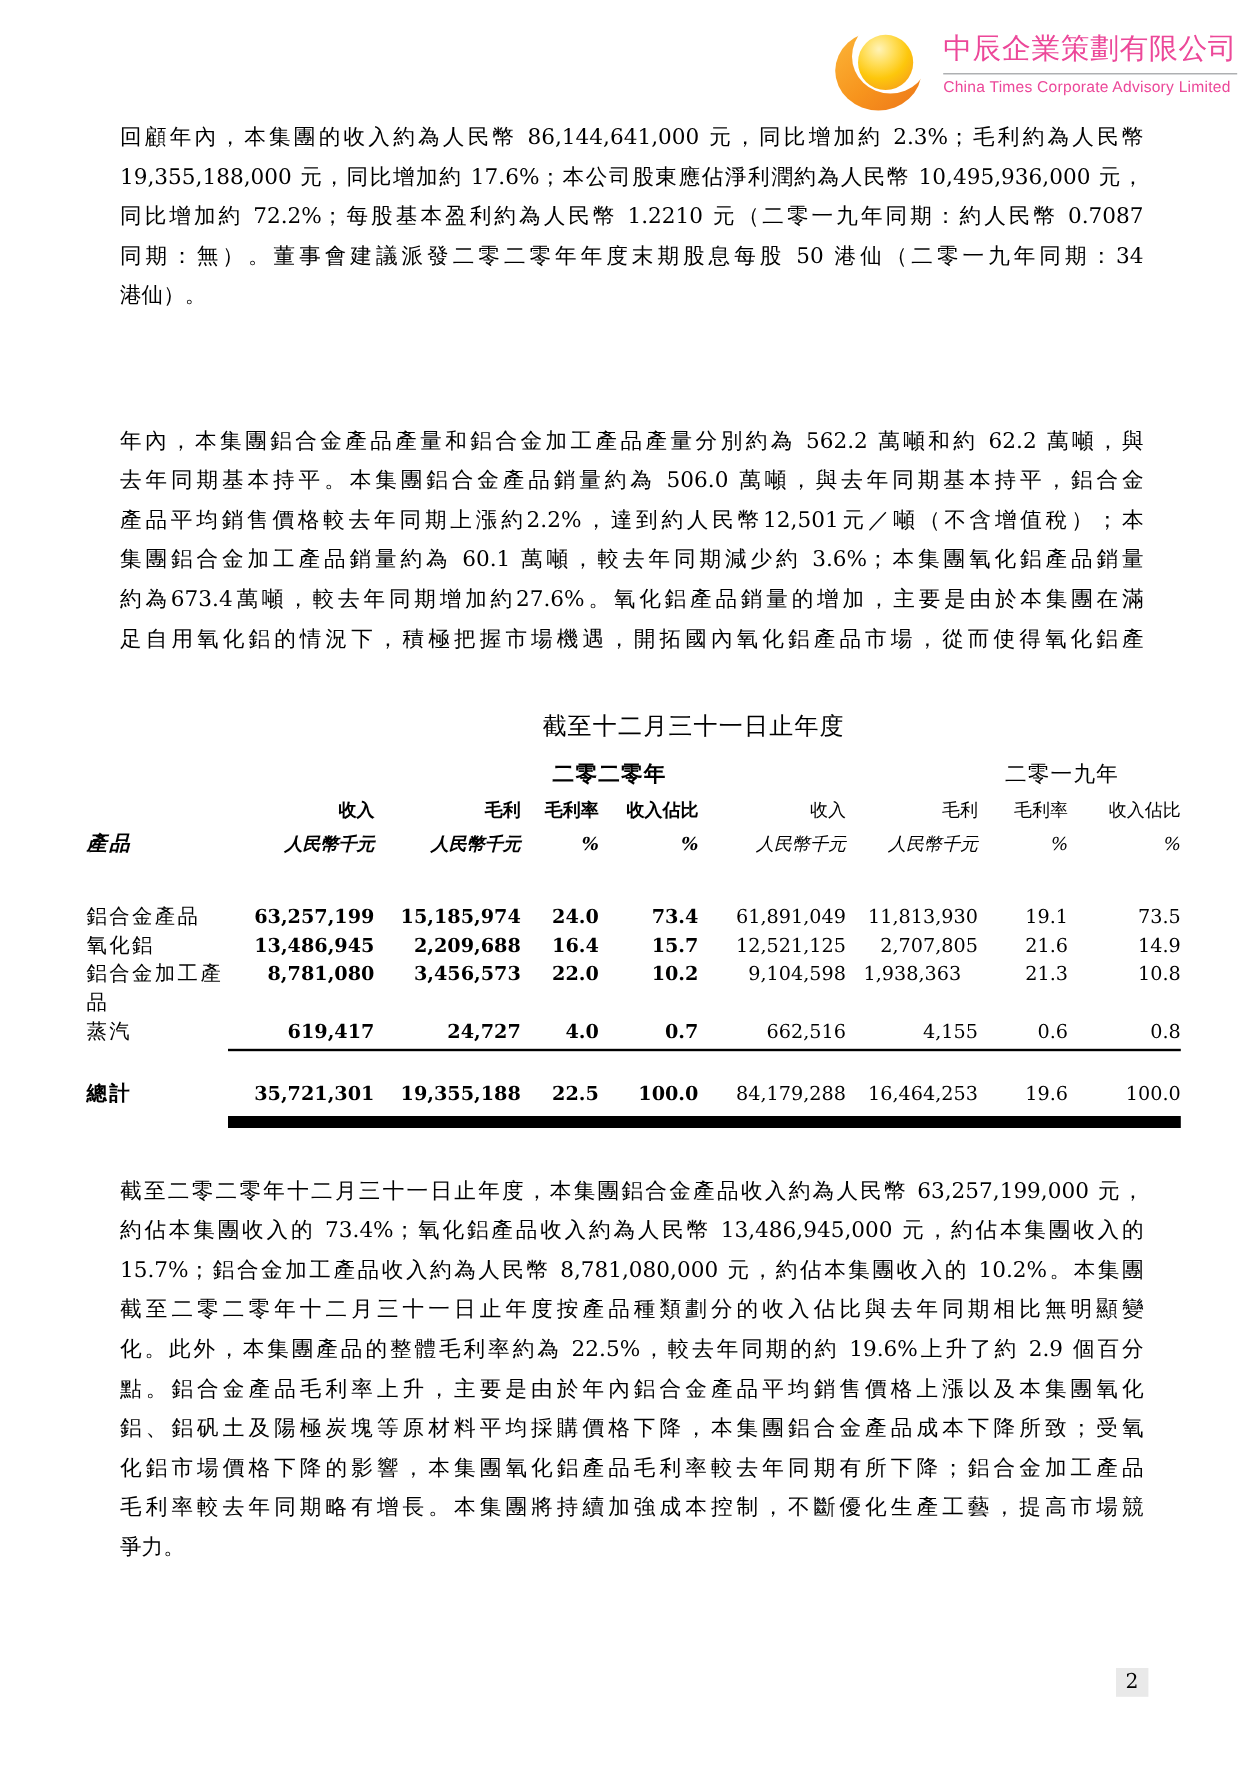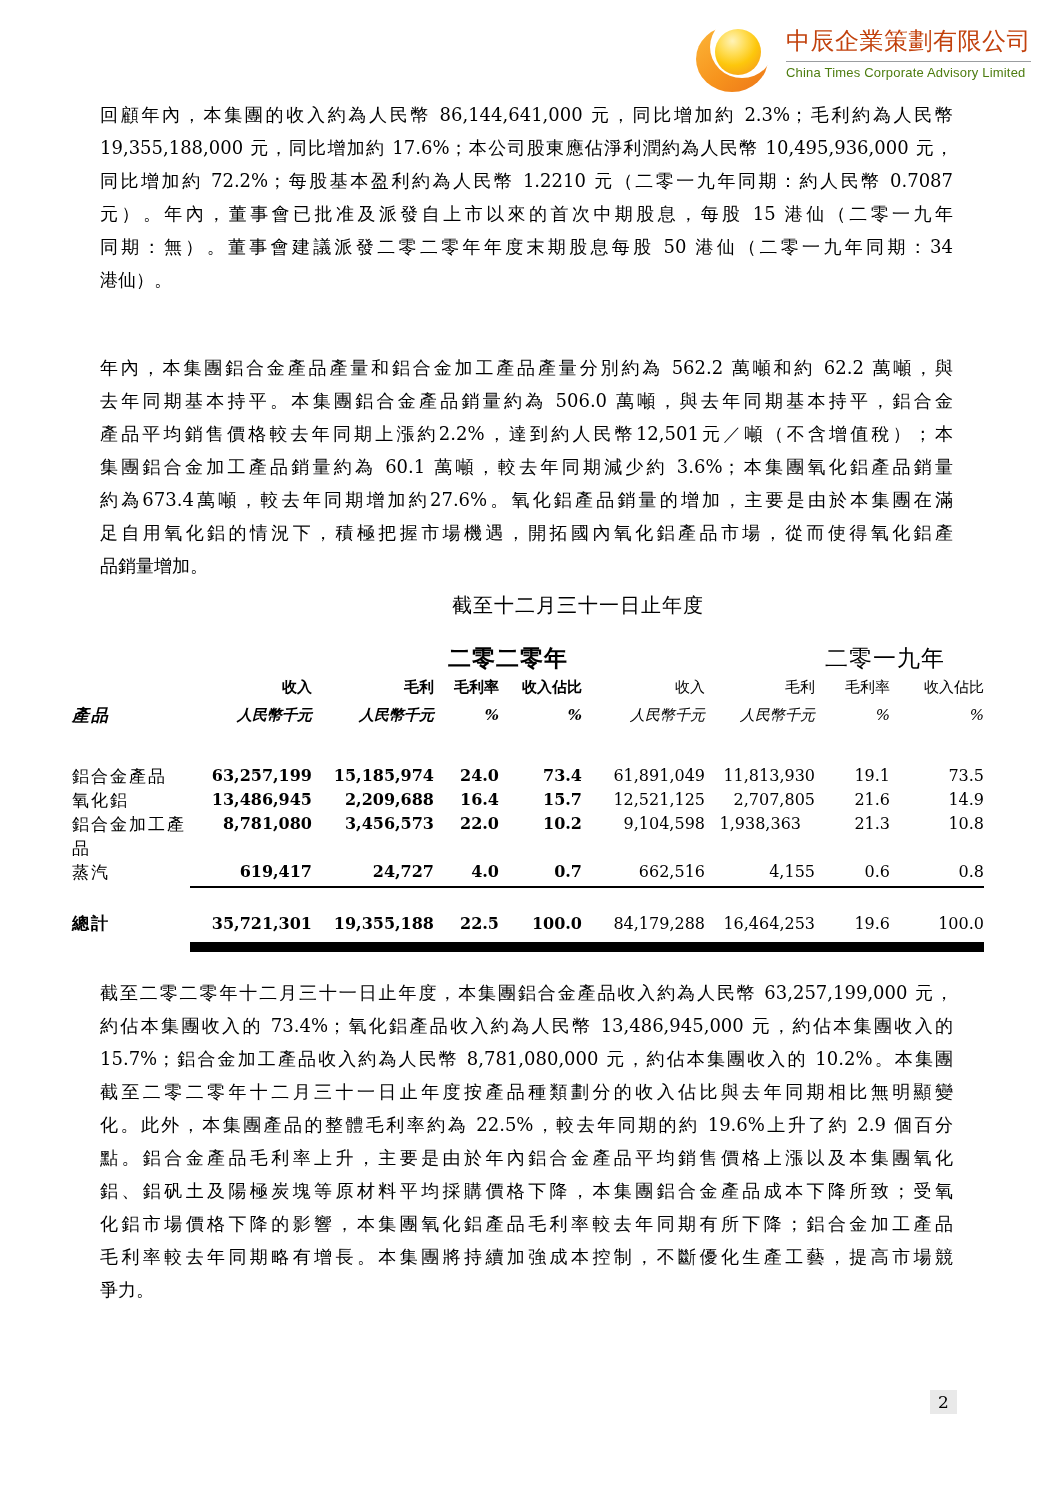--- a/index.html
+++ b/index.html
@@ -18,37 +18,37 @@
   }
   .mark .gap {
     position:absolute; left:16px; top:-8px; width:64px; height:62px; border-radius:50%;
     background:#ffffff;
   }
   .mark .ball {
     position:absolute; left:21px; top:5px; width:46px; height:46px; border-radius:50%;
     background:radial-gradient(circle at 38% 26%,#FFF3B8 0%,#FFDD55 30%,#FDC70C 55%,#F7A21A 85%,#F0931C 100%);
   }
   .logo-text { margin-left:12px; font-family:"Liberation Sans","DejaVu Sans",sans-serif; }
-  .logo-zh { font-size:24px; letter-spacing:0.5px; color:#c2410c; line-height:34px; white-space:nowrap; }
+  .logo-zh { font-size:24px; letter-spacing:0.5px; color:#ec4899; line-height:34px; white-space:nowrap; }
   .logo-rule { border-top:1.5px solid #9b9da0; margin:3px 0 3px 0; }
-  .logo-en { font-size:13px; color:#4d7c0f; letter-spacing:0.2px; white-space:nowrap; }
+  .logo-en { font-size:13px; color:#ec4899; letter-spacing:0.2px; white-space:nowrap; }
 
   
   .para { position:absolute; left:100px; width:853px; font-size:18px; line-height:33px; }
   .para .tline { text-align:justify; text-align-last:justify; height:33px; overflow:hidden; }
   .para .tline.last { text-align-last:left; }
   .p1 { top:98px; }
   .p2 { top:351px; }
   .p3 { top:976px; }
 
   
   .fin { position:absolute; top:588px; left:72px; width:912px; font-size:16px; }
   .t-title { margin-left:380px; width:532px; text-align:left; font-weight:normal;
              font-size:20px; height:34px; line-height:34px; letter-spacing:1px; }
-  .t-years { position:relative; height:32px; margin-top:20px; font-size:23px;text-decoration:underline; }
+  .t-years { position:relative; height:32px; margin-top:8px; font-size:18px;text-decoration:underline; }
   .t-years .y { position:absolute; width:200px; text-align:center; line-height:32px; letter-spacing:1px; }
   .y2020 { left:336px; font-weight:bold; }
   .y2019 { left:713px; }
   .row { display:grid; grid-template-columns:118px 122px 122px 65px 83px 123px 110px 75px 94px;
          align-items:start; }
   .cell { text-align:right; line-height:24px; white-space:nowrap; }
   .cell.prod { text-align:left; line-height:24px; font-size:17px; letter-spacing:2px; white-space:normal; }
   .b20 { font-weight:bold; }
   .hd-row { height:26px; line-height:26px; }
   .hd-row .cell { line-height:26px; font-size:15px; }
@@ -83,32 +83,30 @@
       <div class="logo-zh">中辰企業策劃有限公司</div>
       <div class="logo-rule"></div>
       <div class="logo-en">China Times Corporate Advisory Limited</div>
     </div>
   </div>
 
   <div class="para p1">
       <div class="tline">回顧年內，本集團的收入約為人民幣 86,144,641,000 元，同比增加約 2.3%；毛利約為人民幣</div>
       <div class="tline">19,355,188,000 元，同比增加約 17.6%；本公司股東應佔淨利潤約為人民幣 10,495,936,000 元，</div>
       <div class="tline">同比增加約 72.2%；每股基本盈利約為人民幣 1.2210 元（二零一九年同期：約人民幣 0.7087</div>
-      <div class="tline">元）。年內，董事會已批准及派發自上市以來的首次中期股息，每股 15 港仙（二零一九年</div>
       <div class="tline">同期：無）。董事會建議派發二零二零年年度末期股息每股 50 港仙（二零一九年同期：34</div>
       <div class="tline last">港仙）。</div>
     </div>
   <div class="para p2">
       <div class="tline">年內，本集團鋁合金產品產量和鋁合金加工產品產量分別約為 562.2 萬噸和約 62.2 萬噸，與</div>
       <div class="tline">去年同期基本持平。本集團鋁合金產品銷量約為 506.0 萬噸，與去年同期基本持平，鋁合金</div>
       <div class="tline">產品平均銷售價格較去年同期上漲約2.2%，達到約人民幣12,501元／噸（不含增值稅）；本</div>
       <div class="tline">集團鋁合金加工產品銷量約為 60.1 萬噸，較去年同期減少約 3.6%；本集團氧化鋁產品銷量</div>
       <div class="tline">約為673.4萬噸，較去年同期增加約27.6%。氧化鋁產品銷量的增加，主要是由於本集團在滿</div>
       <div class="tline">足自用氧化鋁的情況下，積極把握市場機遇，開拓國內氧化鋁產品市場，從而使得氧化鋁產</div>
-      <div class="tline last">品銷量增加。</div>
     </div>
 
   <div class="fin">
     <div class="t-title">截至十二月三十一日止年度</div>
     <div class="t-years">
       <span class="y y2020">二零二零年</span>
       <span class="y y2019">二零一九年</span>
     </div>
     <div class="row hd-row">
       <div class="cell prod"></div>

